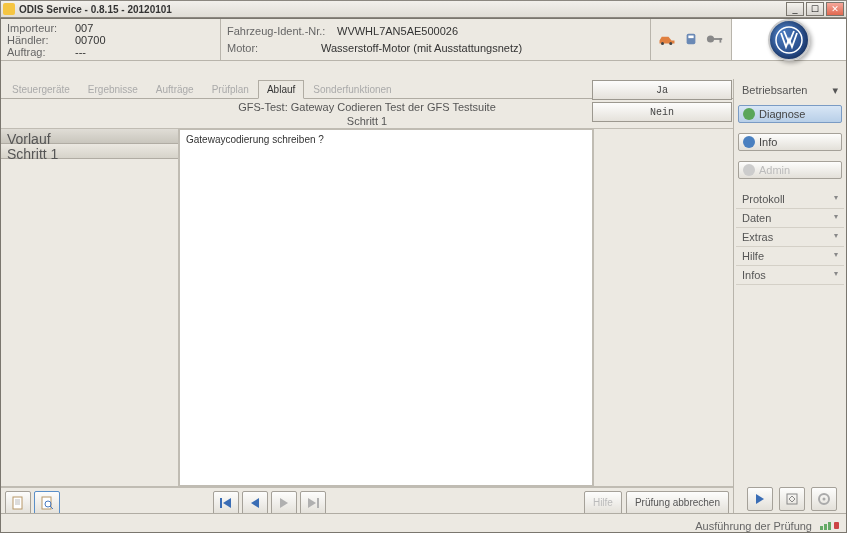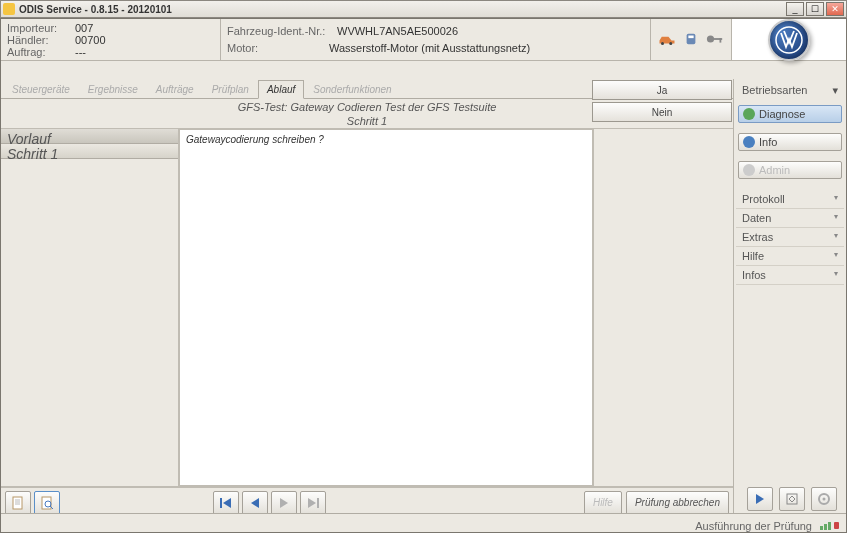--- a/index.html
+++ b/index.html
@@ -24,35 +24,35 @@
 .header .logo-wrap { flex:1; display:flex; align-items:center; justify-content:center; background:#fff; border-left:1px solid #b8b4ab;}
 .header .row { display:flex; }
 .header .lab { width: 68px; color:#666; }
 .header .val { color:#333; }
 
 
 .vw-logo { width:42px; height:42px; border-radius:50%; background:radial-gradient(circle at 30% 30%, #4a7bc0, #15326b); border:2px solid #c8c8c8; display:flex; align-items:center; justify-content:center; color:#fff; font-weight:bold; font-size:16px; box-shadow: inset 0 0 6px rgba(0,0,0,0.4), 2px 2px 4px rgba(0,0,0,0.3); }
 
 
 .content { display:flex; position:absolute; top:60px; bottom:15px; left:0; right:0; }
-.left-pane { width: 733px; display:flex; flex-direction:column; border-right:1px solid #b8b4ab;font-style:italic; }
+.left-pane { width: 733px; display:flex; flex-direction:column; border-right:1px solid #b8b4ab; }
 .right-pane { flex:1; background:#ece9e2; padding:2px; display:flex; flex-direction:column; }
 
 
 .tabs { height: 20px; display:flex; align-items:flex-end; padding-left:2px; border-bottom:1px solid #b0aca3; background:#ece9e2; }
 .tab { padding: 3px 8px; font-size:10px; color:#aaa; border:1px solid transparent; border-bottom:none; cursor:pointer; }
 .tab.active { background:#ece9e2; color:#333; border:1px solid #b0aca3; border-bottom:1px solid #ece9e2; position:relative; top:1px; }
 
 
 .testinfo { height: 30px; border-bottom:1px solid #c0bcb3; padding:2px 6px; font-size:10px; color:#555; position:relative;text-align:center; }
 .testinfo .line1 { margin-bottom:2px; }
 
 
 .ynwrap { position:absolute; top: 80px; right: 115px; width: 140px; }
-.ynbtn { height:20px; border:1px solid #9c988f; background:linear-gradient(to bottom,#fdfdfc,#e5e2db); display:flex; align-items:center; justify-content:center; font-size:10px; color:#444; margin-bottom:2px; cursor:pointer; border-radius:0; }
+.ynbtn { height:20px; border:1px solid #9c988f; background:linear-gradient(to bottom,#fdfdfc,#e5e2db); display:flex; align-items:center; justify-content:center; font-size:10px; color:#444; margin-bottom:2px; cursor:pointer; border-radius:0;font-family:Liberation Mono, monospace; }
 
 
 .midsplit { flex:1; display:flex; border-bottom:1px solid #c0bcb3; }
 .steps { width:178px; border-right:1px solid #c0bcb3; background:#ece9e2; }
 .step-hdr { background:linear-gradient(to bottom,#e0ddd6,#c9c6bd); border-bottom:1px solid #b0aca3; padding:2px 6px; font-size:14px; color:#555; height:15px; }
 .msgpane { flex:1; display:flex; }
 .msgbox { flex:1; background:#fff; border:1px solid #c0bcb3; margin:0; padding:4px 6px; font-size:10px; color:#333; }
 .gap { width: 140px; background:#ece9e2; border-left:1px solid #c0bcb3; }
 
 
@@ -109,21 +109,21 @@
           <span class="lab">Auftrag:</span>
           <span class="val">---</span>
         </div>
     </div>
     <div class="col col2">
       <div class="row">
           <span class="lab" style="width:110px">Fahrzeug-Ident.-Nr.:</span>
           <span class="val">WVWHL7AN5AE500026</span>
         </div>
       <div class="row">
-          <span class="lab" style="width:102px">Motor:</span>
+          <span class="lab" style="width:94px">Motor:</span>
           <span class="val">Wasserstoff-Motor (mit Ausstattungsnetz)</span>
         </div>
     </div>
     <div class="col col3">
       <span><svg class="hdr-icon" viewBox="0 0 24 16">
             <path fill="#e08040" d="M2 10 L5 5 L14 5 L18 10 L22 10 L22 14 L2 14 Z"></path>
             <circle cx="6" cy="14" r="2" fill="#444"></circle>
             <circle cx="17" cy="14" r="2" fill="#444"></circle>
           </svg></span>
       <span><svg class="hdr-icon" viewBox="0 0 16 16">

